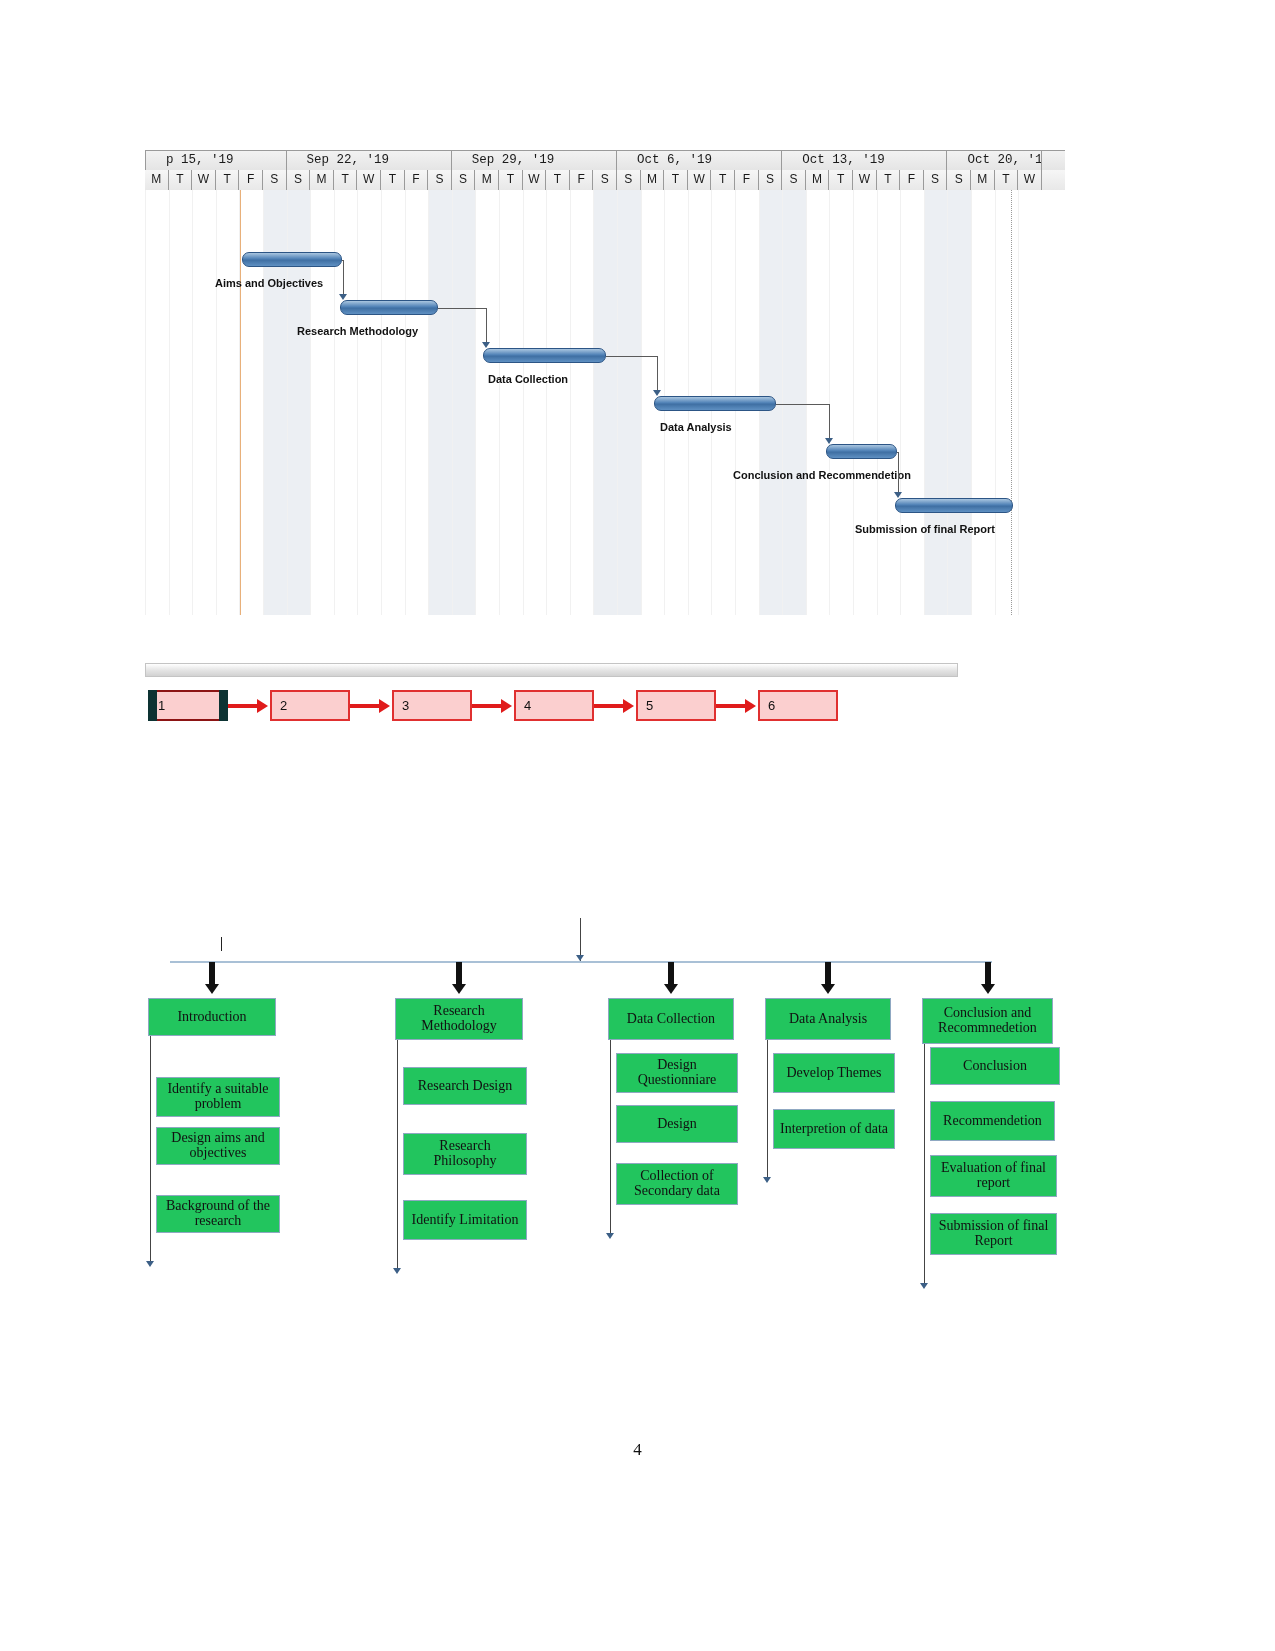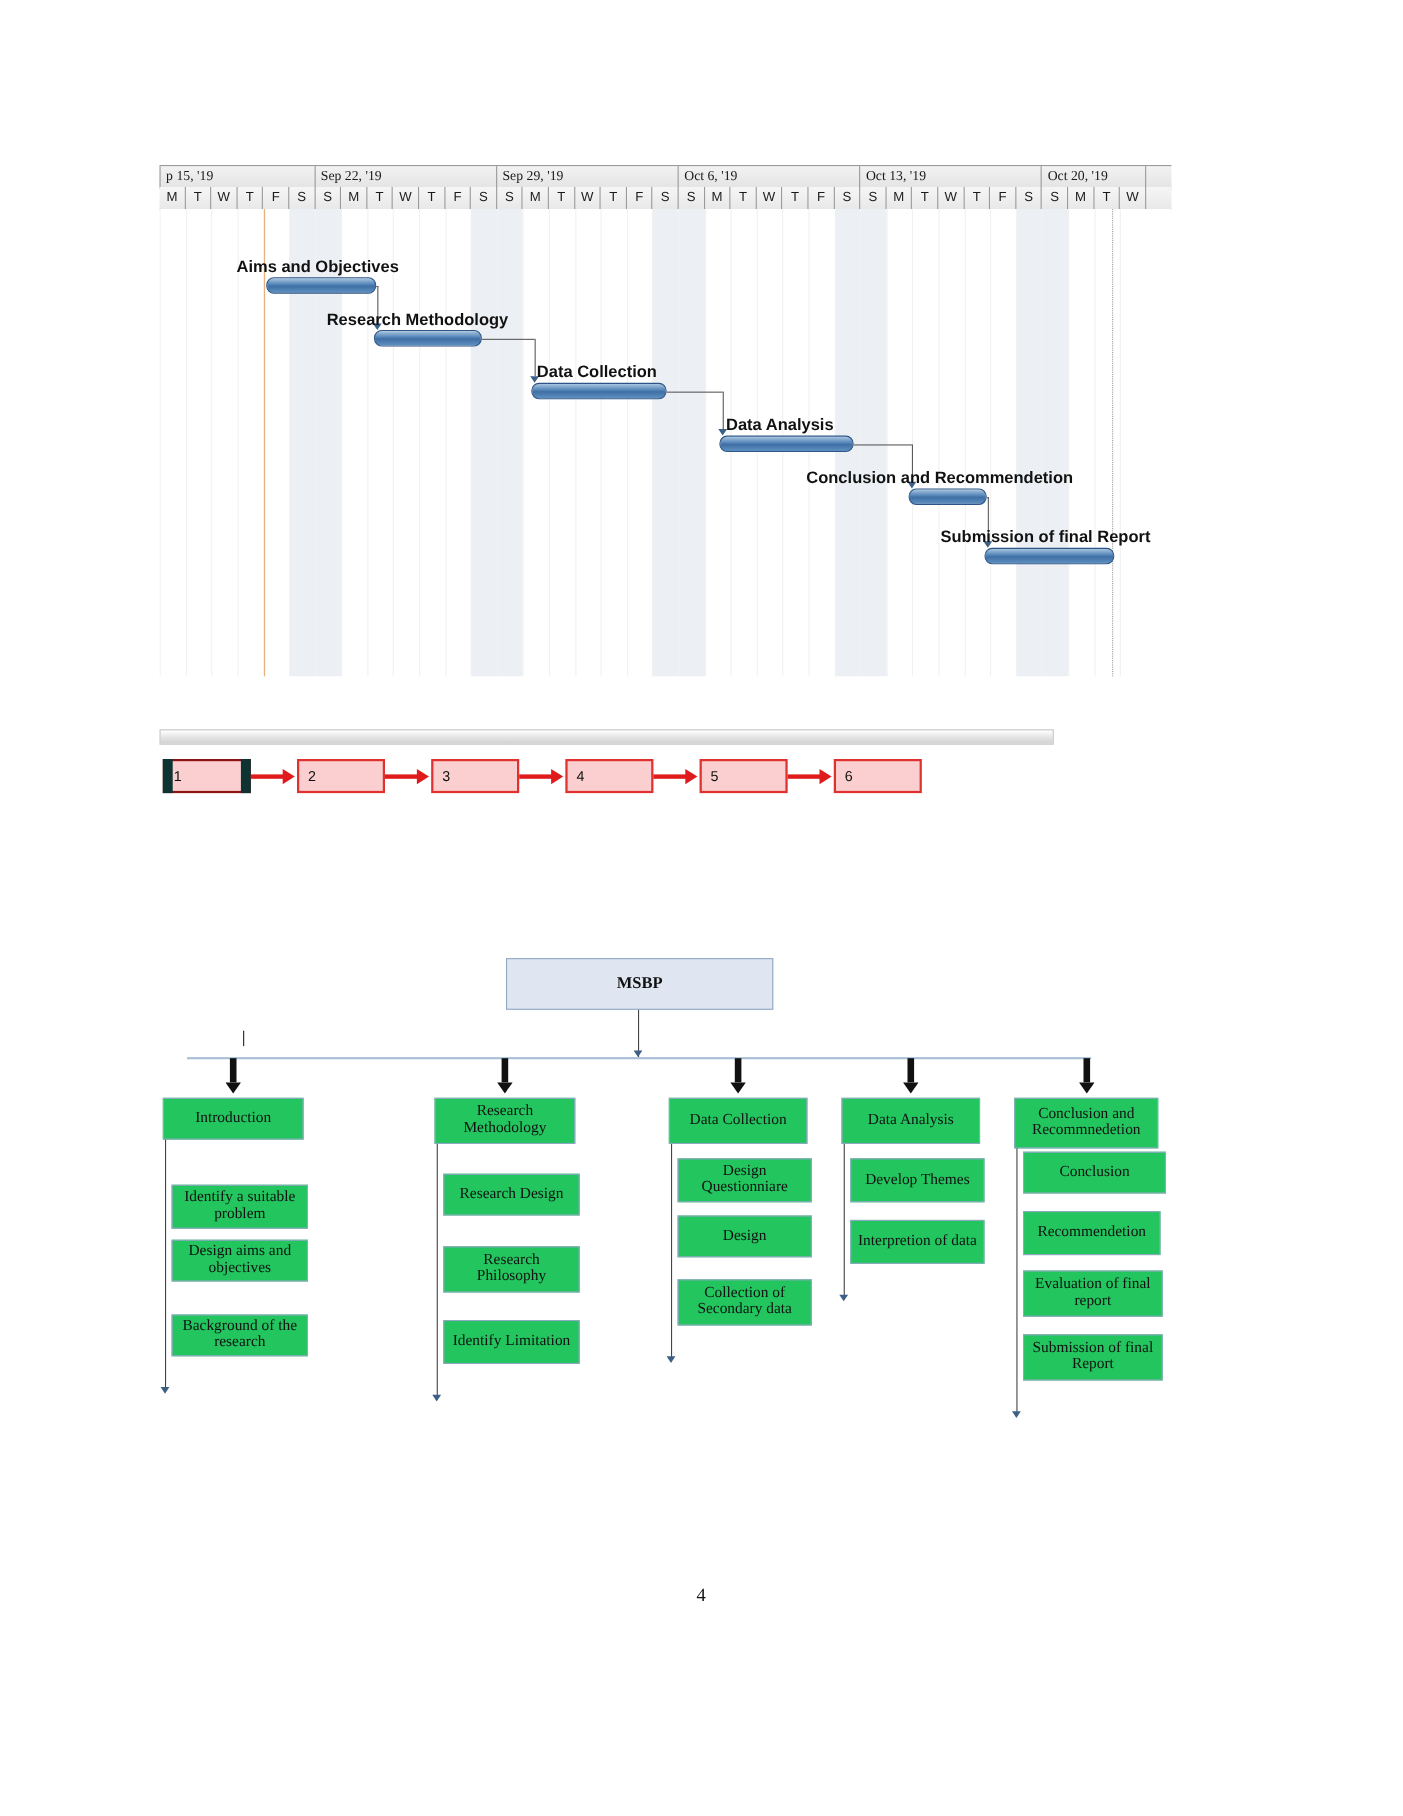--- a/index.html
+++ b/index.html
@@ -6,35 +6,35 @@
   body{width:1275px;height:1651px;position:relative;font-family:"Liberation Serif",serif;overflow:hidden;}
 
   
   #gantt{position:absolute;left:145px;top:150px;width:920px;height:465px;}
   .gantt-hdr{position:absolute;left:0;top:0;width:100%;height:40px;}
   .gantt-hdr-top{position:absolute;left:0;top:0;height:20px;width:100%;
      background:linear-gradient(#f2f2f2,#e4e4e4);border-top:1px solid #9a9a9a;border-bottom:1px solid #9a9a9a;}
   .gantt-hdr-bot{position:absolute;left:0;top:20px;height:20px;width:100%;
      background:linear-gradient(#f6f6f6,#e8e8e8);border-bottom:1px solid #9a9a9a;}
   .wk-cell{position:absolute;top:0;height:20px;box-sizing:border-box;border-right:1px solid #9a9a9a;
-     font-family:Liberation Serif, serif;font-size:12.5px;color:#1a1a1a;line-height:19px;padding-left:5px;
+     font-family:Liberation Mono, monospace;font-size:12.5px;color:#1a1a1a;line-height:19px;padding-left:20px;
      white-space:nowrap;overflow:hidden;}
   .d-cell{position:absolute;top:0;height:20px;box-sizing:border-box;border-right:1px solid #9a9a9a;
      font-family:"Liberation Sans",sans-serif;font-size:12px;color:#1a1a1a;line-height:19px;text-align:center;}
   .gantt-body{position:absolute;left:0;top:40px;width:100%;height:425px;background:#fff;overflow:hidden;}
   .shade{position:absolute;top:0;height:100%;background:#eceff3;}
   .gridline{position:absolute;top:0;height:100%;width:1px;background:#f1f1f1;}
   .todayline{position:absolute;top:0;height:100%;width:1px;background:#e8b07a;}
   .dotline{position:absolute;top:0;height:100%;border-left:1px dotted #9a9a9a;}
 
   .bar{position:absolute;height:15px;border-radius:7px;
        background:linear-gradient(#aac6e0,#4f81b6 45%,#3f6fa3 55%,#5f90c2);
        border:1px solid #2c5585;box-sizing:border-box;}
   .bar-label{position:absolute;font-family:"Liberation Sans",sans-serif;font-weight:bold;
-       font-size:15px;color:#111;white-space:nowrap;}
+       font-size:11px;color:#111;white-space:nowrap;margin-top:43px;}
   .lnk-h{position:absolute;height:1px;background:#5a5a5a;}
   .lnk-v{position:absolute;width:1px;background:#5a5a5a;}
   .lnk-arrow{position:absolute;width:0;height:0;border-left:4px solid transparent;
        border-right:4px solid transparent;border-top:6px solid #3c5f86;}
 
   
   #scrollstrip{position:absolute;left:145px;top:663px;width:813px;height:14px;
        background:linear-gradient(#ffffff,#e3e3e3 55%,#d2d2d2);border:1px solid #c4c4c4;box-sizing:border-box;}
 
   
@@ -217,21 +217,20 @@
     <div class="pbox" style="left: 366px; width: 80px;">4</div>
     <div class="parrow-line" style="left: 446px; width: 30px;"></div>
     <div class="parrow-head" style="left: 475px;"></div>
     <div class="pbox" style="left: 488px; width: 80px;">5</div>
     <div class="parrow-line" style="left: 568px; width: 30px;"></div>
     <div class="parrow-head" style="left: 597px;"></div>
     <div class="pbox" style="left: 610px; width: 80px;">6</div>
   </div>
 
 <div id="hier">
-    <div class="hbox root" style="left: 460px; top: 16px; width: 243px; height: 47px;">MSBP</div>
     <div class="vstem" style="left: 580px; top: 63px; height: 43px;"></div>
     <div class="lnk-arrow" style="left: 576px; top: 100px;"></div>
     <div class="caret" style="left: 221px; top: 82px;"></div>
     <div class="hline" style="left: 170px; top: 106px; width: 822px; height: 2px;"></div>
     <div class="thick-arrow" style="left: 207px; top: 107px; height: 34px;">
       <div class="shaft" style="height: 22px;"></div>
       <div class="head" style="top: 22px;"></div>
     </div>
     <div class="hbox" style="left: 148px; top: 143px; width: 128px; height: 38px;">Introduction</div>
     <div class="vstem" style="left: 150px; top: 181px; height: 227px;"></div>

